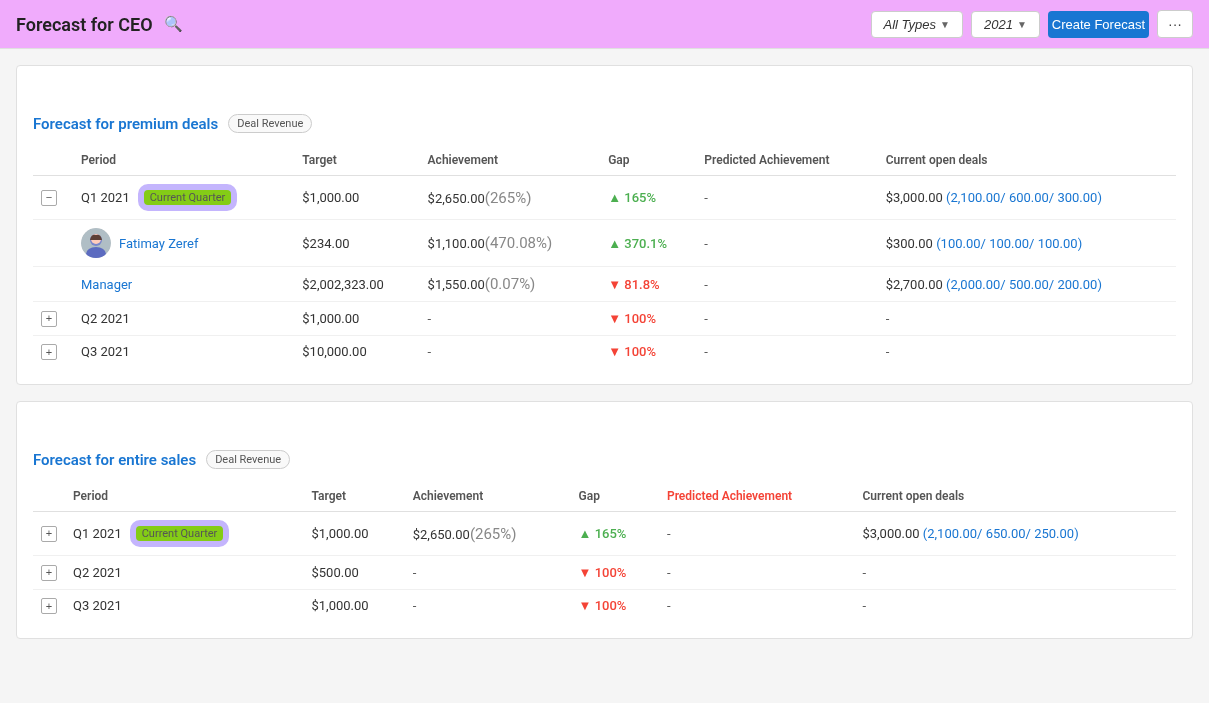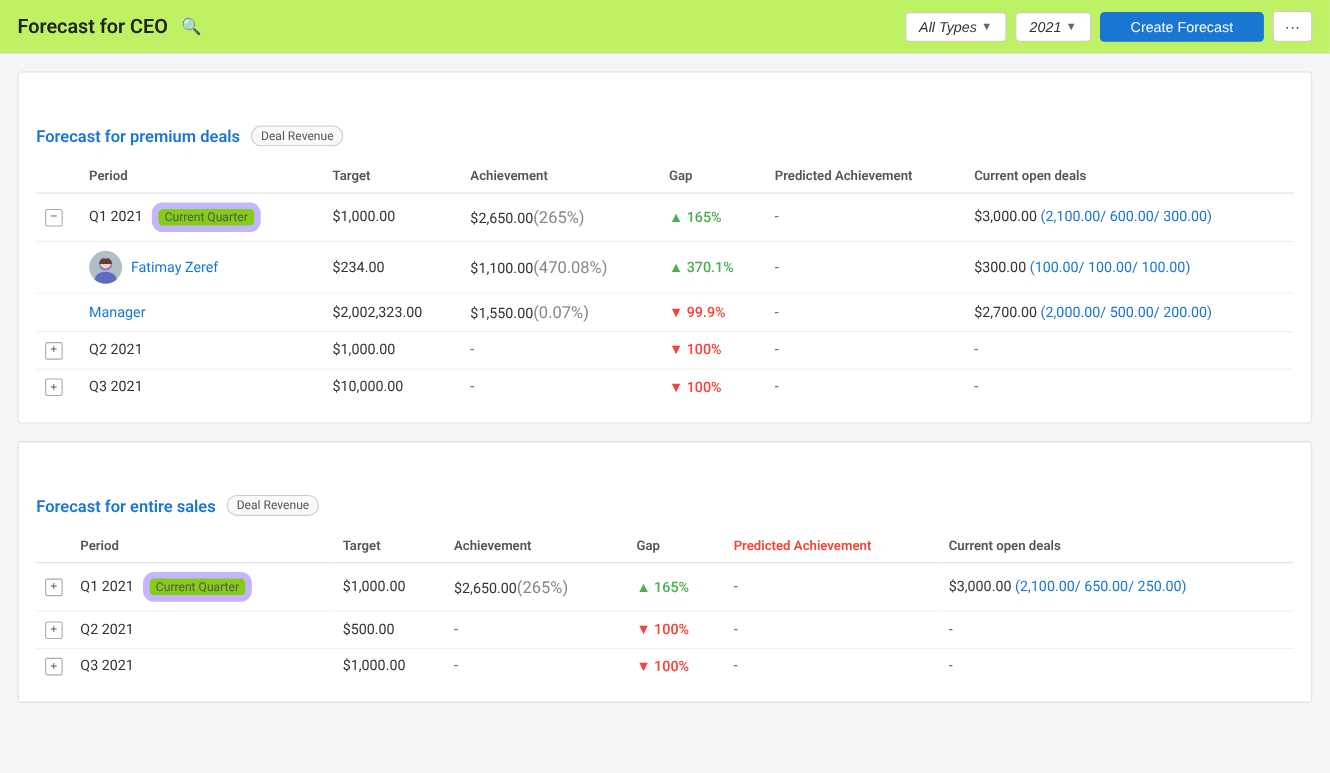--- a/index.html
+++ b/index.html
@@ -7,21 +7,21 @@
       font-family: -apple-system, BlinkMacSystemFont, 'Segoe UI', Roboto, sans-serif;
       font-size: 13px;
       background: #f5f5f5;
       color: #333;
     }
     .header {
       display: flex;
       align-items: center;
       justify-content: space-between;
       padding: 10px 16px;
-      background: #bef264;
+      background: #f0abfc;
       border-bottom: 1px solid #e0e0e0;
     }
     .header-left {
       display: flex;
       align-items: center;
       gap: 8px;
     }
     .header-title {
       font-size: 18px;
       font-weight: 600;
@@ -48,21 +48,21 @@
       border: 1px solid #ccc;
       border-radius: 4px;
       background: #fff;
       cursor: pointer;
       font-size: 13px;
       color: #333;
       font-style: italic;
     }
     .dropdown-btn .arrow { font-size: 10px; color: #666; }
     .create-forecast-btn {
-      padding: 6px 28px;
+      padding: 6px 4px;
       background: #1976d2;
       color: #fff;
       border: none;
       border-radius: 4px;
       cursor: pointer;
       font-size: 13px;
       font-weight: 500;
       text-align: right;
     }
     .more-btn {
@@ -289,21 +289,21 @@
         <tr class="indent-row">
           <td></td>
           <td>
             <span class="link-text">Manager</span>
           </td>
           <td>$2,002,323.00</td>
           <td>
             <span>$1,550.00</span><span class="small-pct">(0.07%)</span>
           </td>
           <td>
-            <span class="negative">▼ <span>99.9%</span></span>
+            <span class="negative">▼ <span>81.8%</span></span>
           </td>
           <td class="dash-cell">-</td>
           <td>
             <span>$2,700.00</span>
             <span class="open-deals-blue">(2,000.00/ 500.00/ 200.00)</span>
           </td>
         </tr>
 
         <tr>
           <td>

